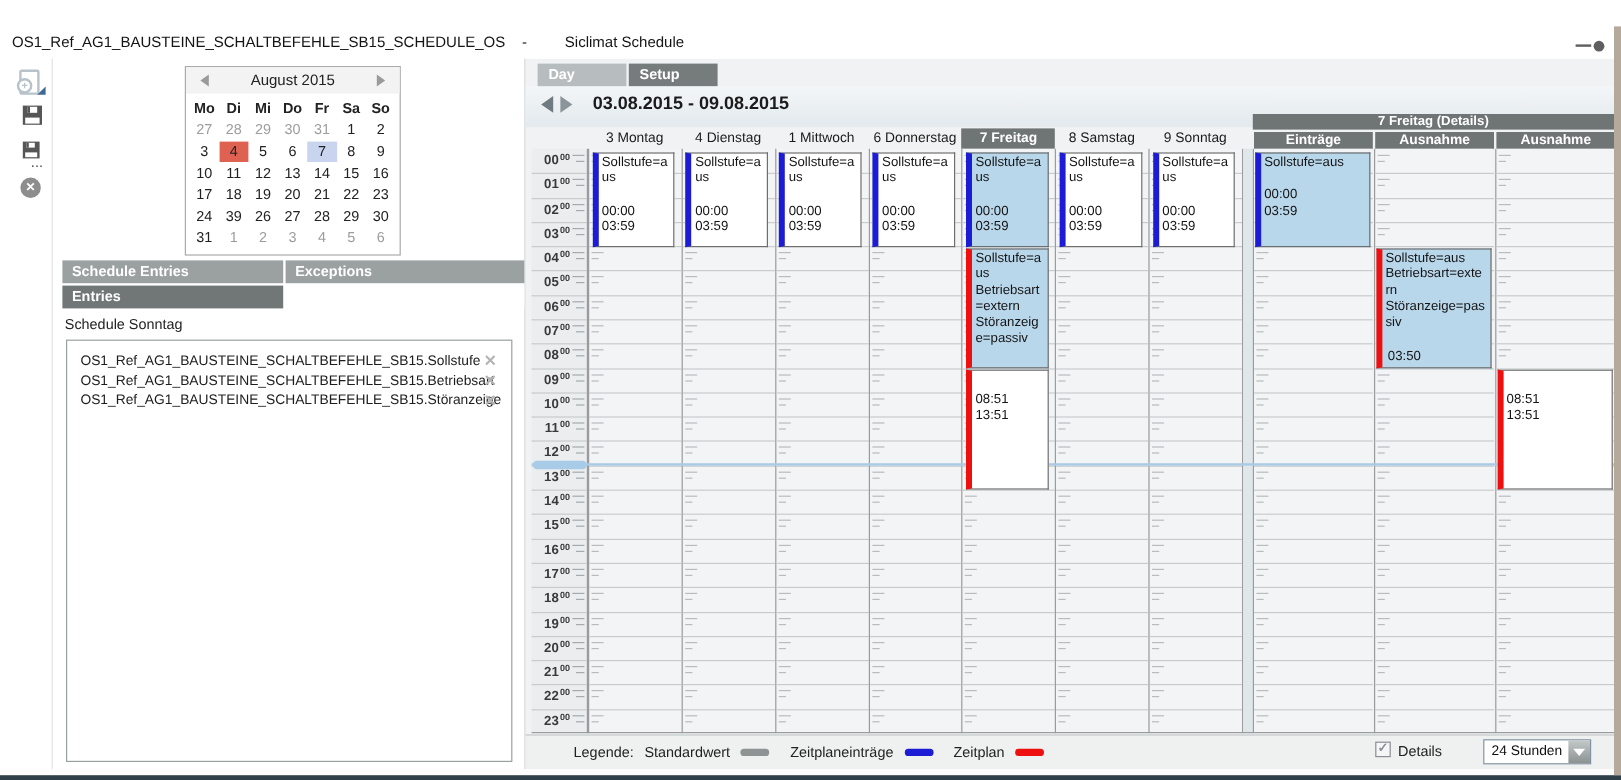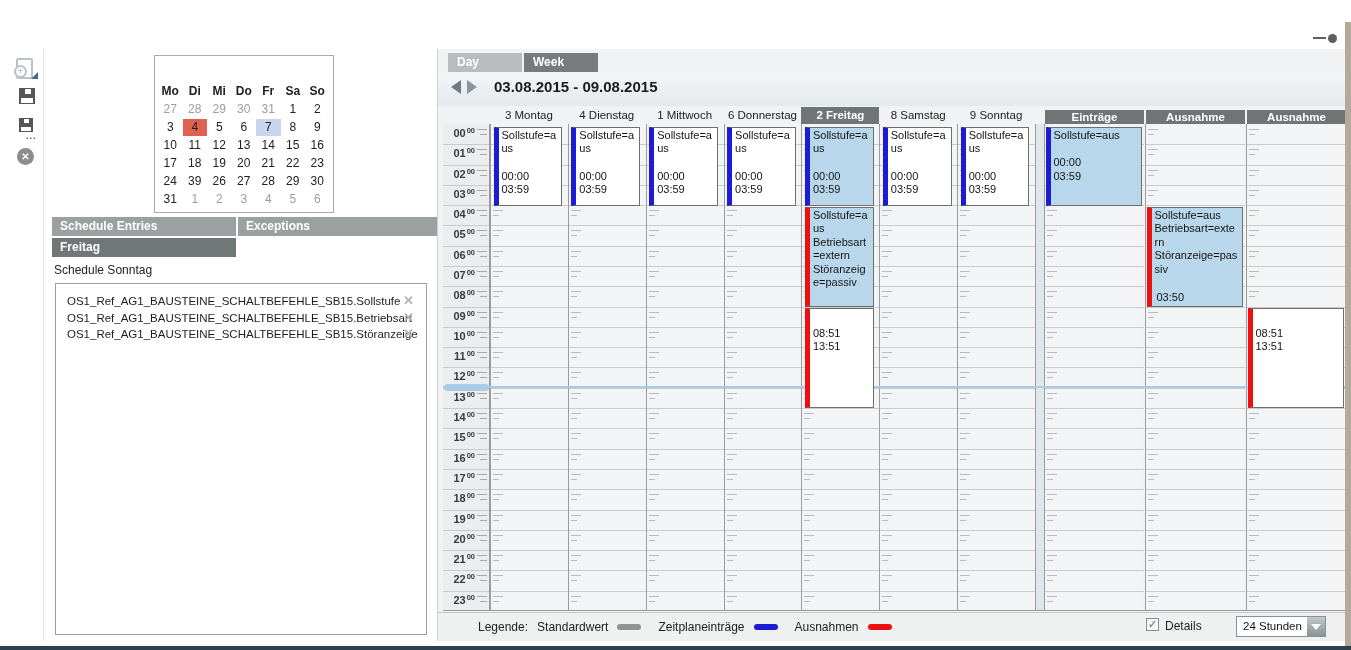--- a/index.html
+++ b/index.html
@@ -120,20 +120,24 @@
   .footer-dark{left:0;top:646px;width:1351px;height:4px;background:#30404a;}
   .right-edge{left:1345px;top:22px;width:6px;height:624px;background:#b5a99c;}
 </style>
 </head>
 <body>
 
 <div class="app">
 
 
   <div class="abs titlebar">
+    <div class="txt">
+      <span>OS1_Ref_AG1_BAUSTEINE_SCHALTBEFEHLE_SB15_SCHEDULE_OS</span><span>-</span>
+      <span style="margin-left:14px">Siclimat Schedule</span>
+    </div>
     <div class="pin-icon">
         <div class="bar"></div>
         <div class="dot"></div>
       </div>
   </div>
 
   <div class="abs left-panel"></div>
   <div class="abs icon-strip"></div>
   <div class="tool-icon doc-new">
     <div class="page"></div>
@@ -145,66 +149,72 @@
       <div class="label"></div>
     </div>
   <div class="floppy f2 tool-icon">
       <div class="slot"></div>
       <div class="label"></div>
     </div>
   <div class="dots3">...</div>
   <div class="del-circle tool-icon">✕</div>
 
   <div class="abs calendar">
+    <div class="cal-head">
+      <div class="cal-arrow prev"></div>
+      <div class="cal-title">August 2015</div>
+      <div class="cal-arrow next"></div>
+    </div>
     <div class="cal-daynames" id="cal-daynames"><span>Mo</span><span>Di</span><span>Mi</span><span>Do</span><span>Fr</span><span>Sa</span><span>So</span></div>
     <div class="cal-weeks" id="cal-weeks">
         <div class="cal-week"><span class="cal-day muted">27</span><span class="cal-day muted">28</span><span class="cal-day muted">29</span><span class="cal-day muted">30</span><span class="cal-day muted">31</span><span class="cal-day">1</span><span class="cal-day">2</span></div>
         <div class="cal-week"><span class="cal-day">3</span><span class="cal-day" style="background: rgb(222, 97, 82);">4</span><span class="cal-day">5</span><span class="cal-day">6</span><span class="cal-day" style="background: rgb(201, 212, 239);">7</span><span class="cal-day">8</span><span class="cal-day">9</span></div>
         <div class="cal-week"><span class="cal-day">10</span><span class="cal-day">11</span><span class="cal-day">12</span><span class="cal-day">13</span><span class="cal-day">14</span><span class="cal-day">15</span><span class="cal-day">16</span></div>
         <div class="cal-week"><span class="cal-day">17</span><span class="cal-day">18</span><span class="cal-day">19</span><span class="cal-day">20</span><span class="cal-day">21</span><span class="cal-day">22</span><span class="cal-day">23</span></div>
         <div class="cal-week"><span class="cal-day">24</span><span class="cal-day">39</span><span class="cal-day">26</span><span class="cal-day">27</span><span class="cal-day">28</span><span class="cal-day">29</span><span class="cal-day">30</span></div>
         <div class="cal-week"><span class="cal-day">31</span><span class="cal-day muted">1</span><span class="cal-day muted">2</span><span class="cal-day muted">3</span><span class="cal-day muted">4</span><span class="cal-day muted">5</span><span class="cal-day muted">6</span></div>
       </div>
   </div>
 
   <div class="abs ltabs" id="ltabs">
       <div class="ltab">Schedule Entries</div>
       <div class="ltab">Exceptions</div>
-      <div class="ltab active">Freitag</div>
+      <div class="ltab active">Entries</div>
     </div>
 
   <div class="abs out-label">Schedule Sonntag</div>
   <div class="abs out-list">
     <div class="out-items" id="out-items">
         <div class="out-item"><span>OS1_Ref_AG1_BAUSTEINE_SCHALTBEFEHLE_SB15.Sollstufe</span><div class="out-x">✕</div></div>
         <div class="out-item"><span>OS1_Ref_AG1_BAUSTEINE_SCHALTBEFEHLE_SB15.Betriebsart</span><div class="out-x">✕</div></div>
         <div class="out-item"><span>OS1_Ref_AG1_BAUSTEINE_SCHALTBEFEHLE_SB15.Störanzeige</span><div class="out-x">✕</div></div>
       </div>
   </div>
 
   <div class="abs right-panel"></div>
   <div class="vtab day" id="vtab-day">Day</div>
-  <div class="vtab week" id="vtab-week">Week</div>
+  <div class="vtab week" id="vtab-week">Setup</div>
 
   <div class="abs navrow"></div>
   <div class="nav-arrow prev"></div>
   <div class="nav-arrow next"></div>
   <div class="abs daterange">03.08.2015 - 09.08.2015</div>
 
+  <div class="abs details-band">7 Freitag (Details)</div>
   <div id="detail-heads">
       <div class="abs dcol-head" style="left: 1045px;">Einträge</div>
       <div class="abs dcol-head" style="left: 1146px;">Ausnahme</div>
       <div class="abs dcol-head" style="left: 1247px;">Ausnahme</div>
     </div>
   <div id="day-heads">
       <div class="abs day-head" style="left: 490px; width: 77.857px;">3 Montag</div>
       <div class="abs day-head" style="left: 567.857px; width: 77.857px;">4 Dienstag</div>
       <div class="abs day-head" style="left: 645.714px; width: 77.857px;">1 Mittwoch</div>
       <div class="abs day-head" style="left: 723.571px; width: 77.857px;">6 Donnerstag</div>
-      <div class="abs day-head selected" style="left: 801.428px; width: 77.857px;">2 Freitag</div>
+      <div class="abs day-head selected" style="left: 801.428px; width: 77.857px;">7 Freitag</div>
       <div class="abs day-head" style="left: 879.285px; width: 77.857px;">8 Samstag</div>
       <div class="abs day-head" style="left: 957.142px; width: 77.857px;">9 Sonntag</div>
     </div>
 
   <div class="abs grid" id="grid">
       <div class="time-axis">
         <div class="hour-label" style="top: 2px;"><span class="h">00</span><span class="m">00</span></div>
         <div class="tick" style="right: 2px; width: 10px; top: 5px;"></div>
         <div class="tick" style="right: 2px; width: 7px; top: 10px;"></div>
         <div class="hline" style="top: 20.29px; width: 46px;"></div>
@@ -1113,21 +1123,21 @@
       </div>
     </div>
 
   <div class="abs legend">
     <div class="legend-items" id="legend-items">
         <span>Legende:</span>
         <span>Standardwert</span>
         <span class="lg-swatch" style="background: rgb(142, 147, 147);"></span>
         <span>Zeitplaneinträge</span>
         <span class="lg-swatch" style="background: rgb(28, 28, 212);"></span>
-        <span>Ausnahmen</span>
+        <span>Zeitplan</span>
         <span class="lg-swatch" style="background: rgb(238, 15, 15);"></span>
       </div>
     <div class="chk" id="details-chk">✓</div>
     <div class="chk-label">Details</div>
     <div class="ddl">
       <div class="val">24 Stunden</div>
       <div class="btn">
           <i></i>
         </div>
     </div>

